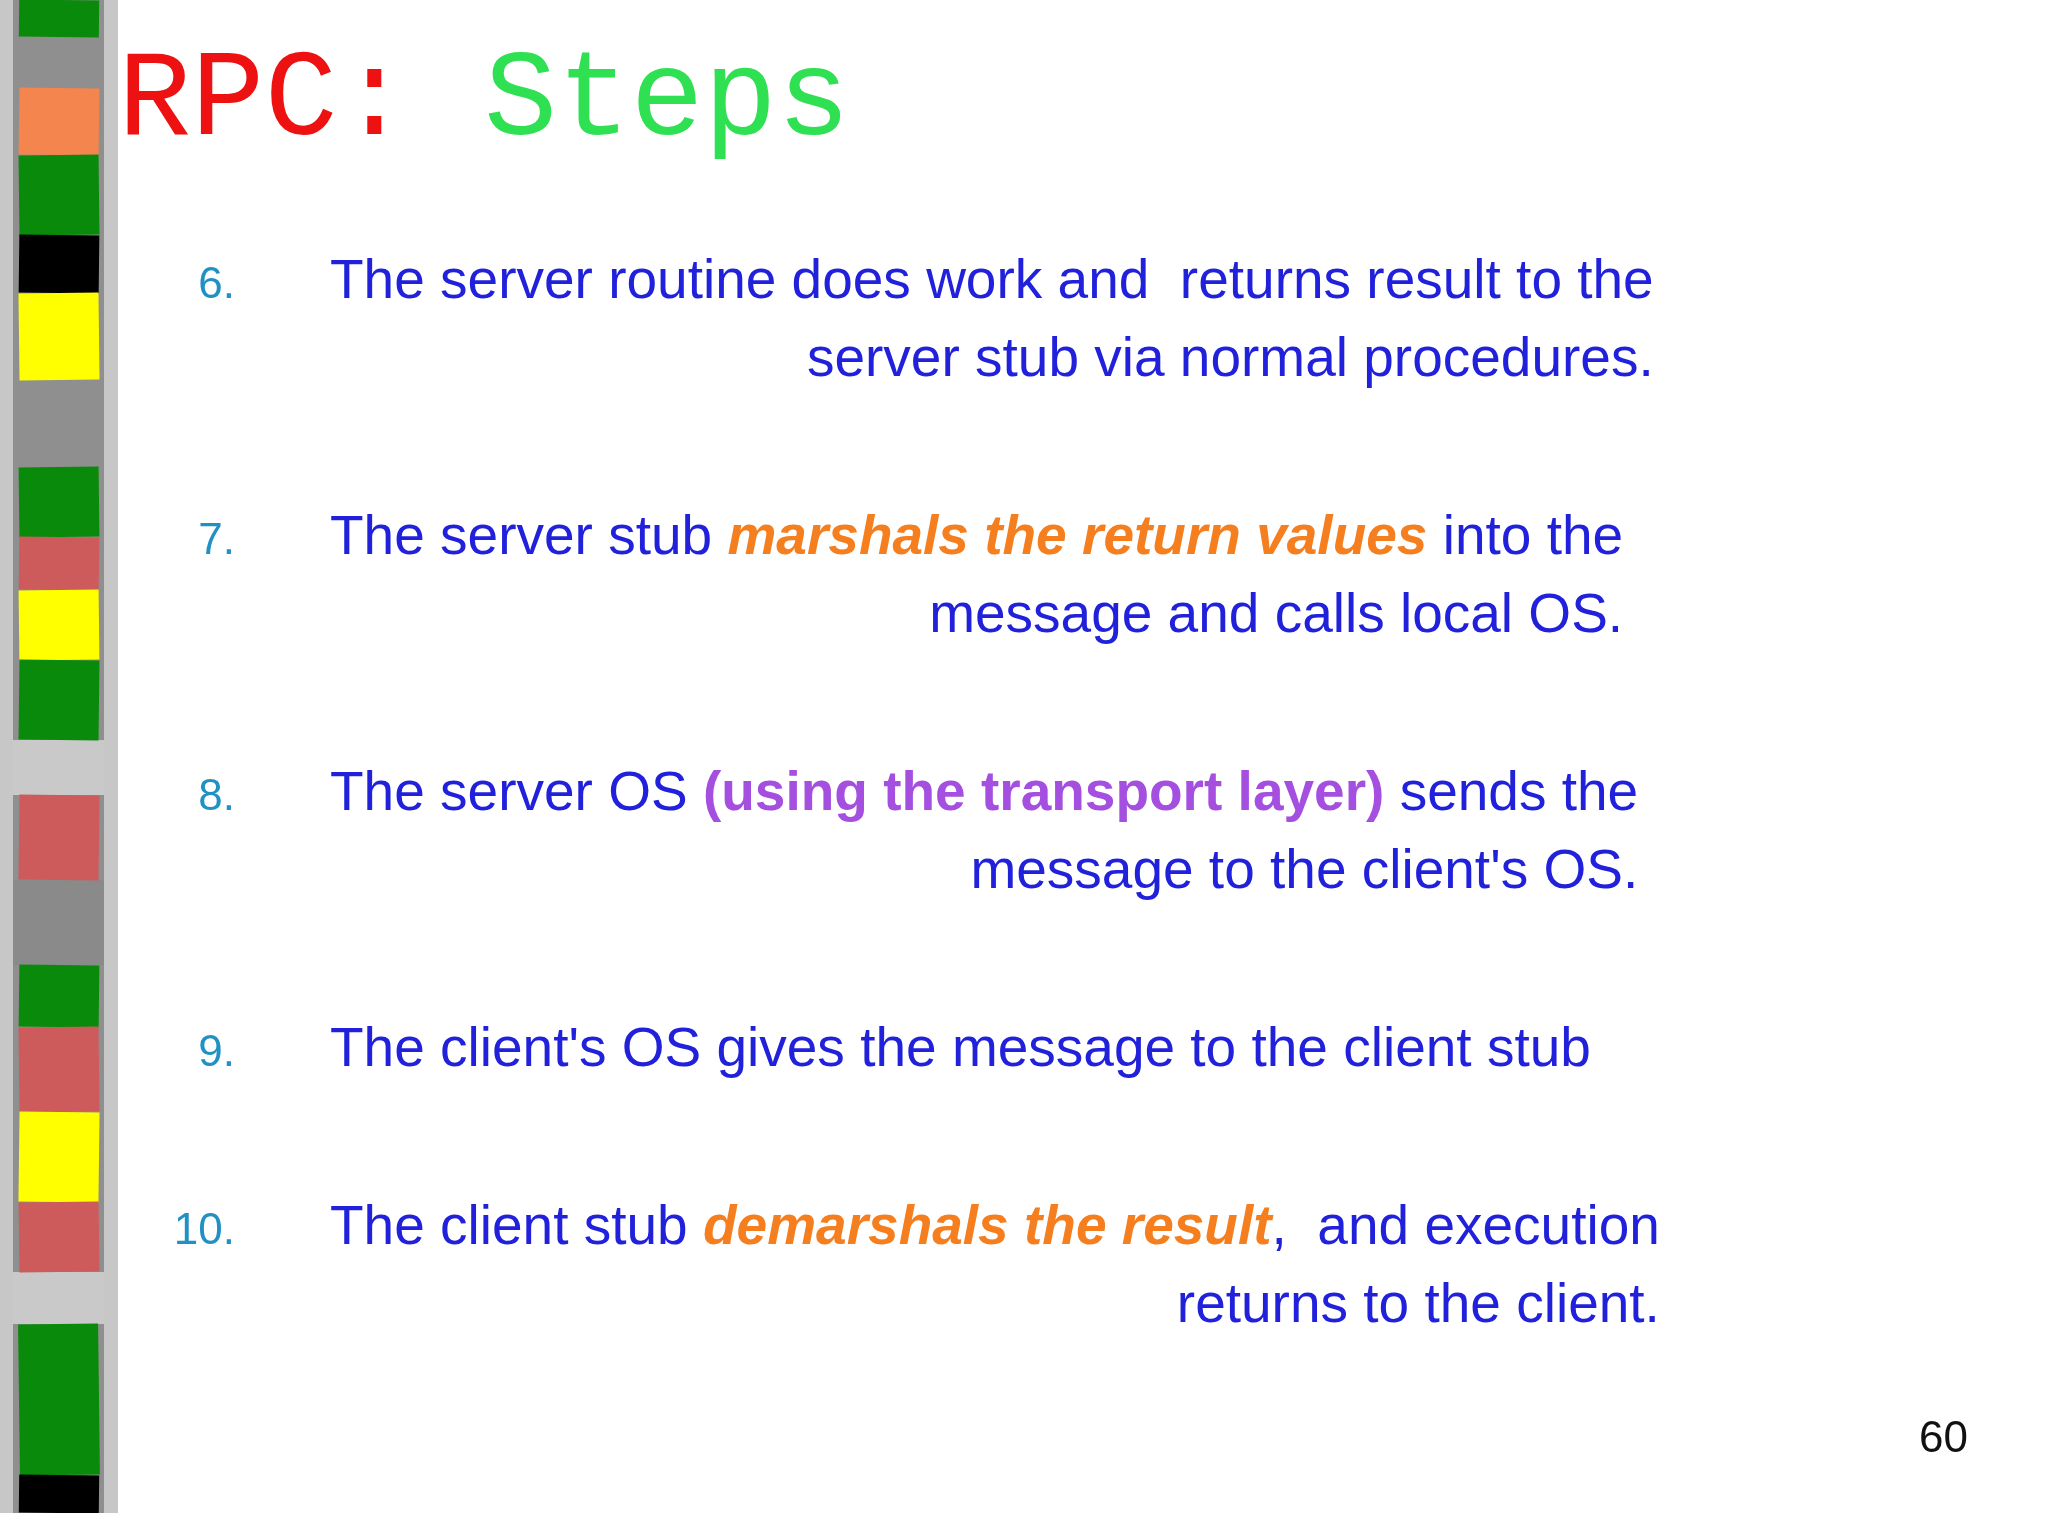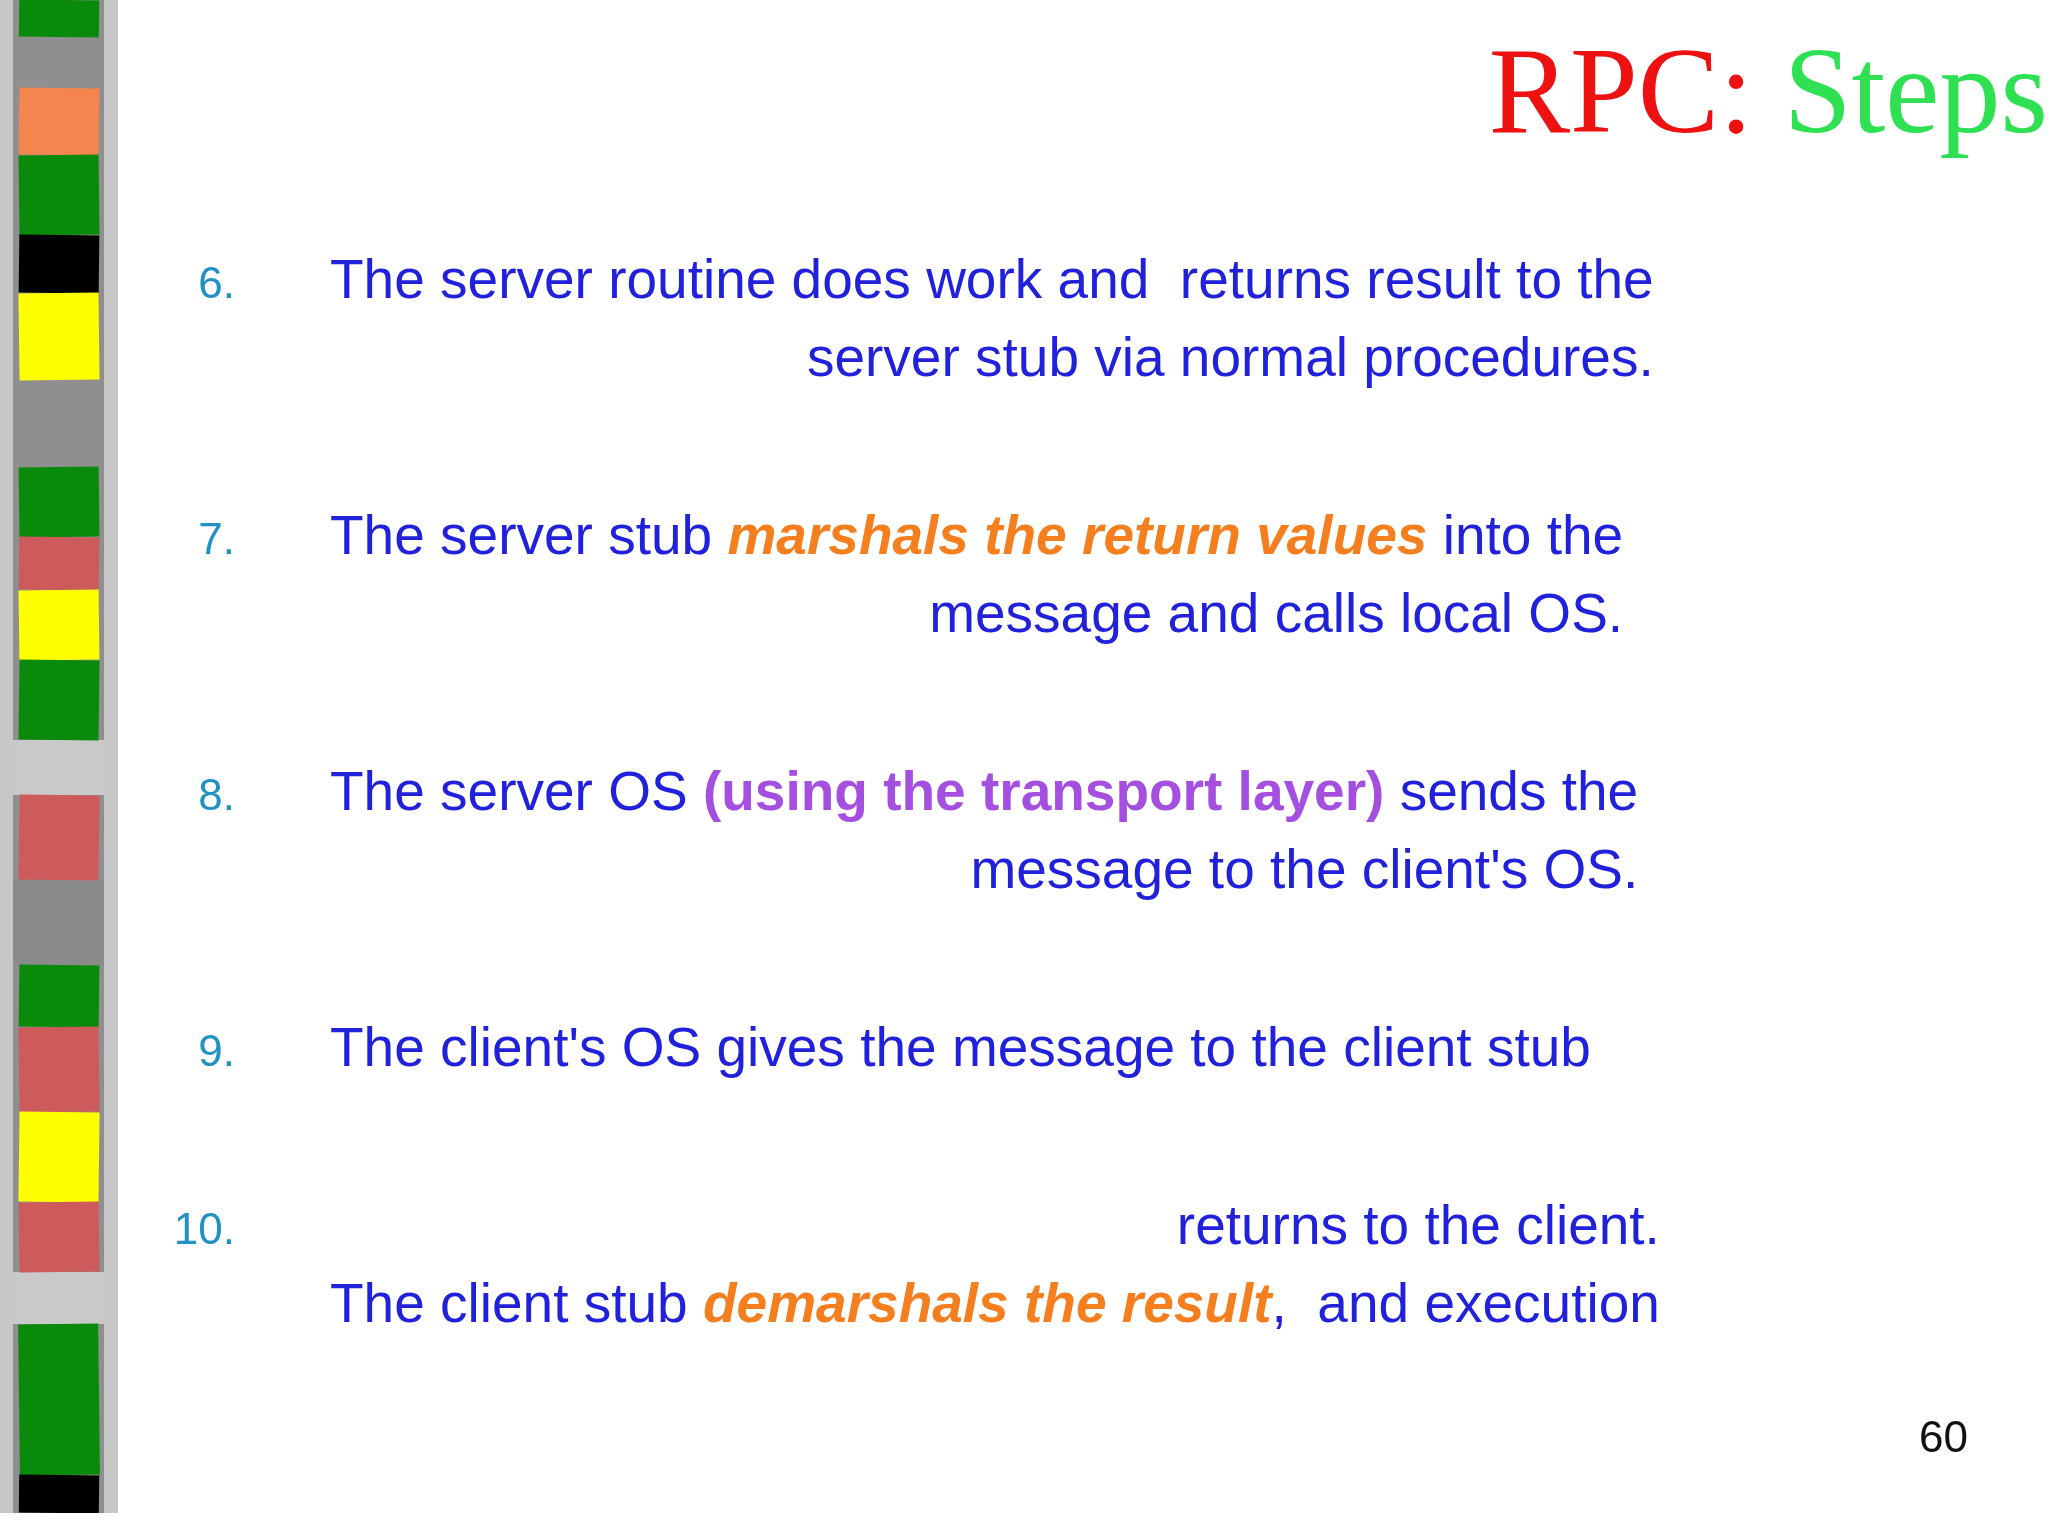--- a/index.html
+++ b/index.html
@@ -44,23 +44,23 @@
 
   
   .content {
     position: absolute;
     left: 118px; top: 0;
     width: 1930px;
     height: 1536px;
   }
 
   .slide-title {
-    margin-top: 21px;
-    text-align: right;
-    font-family: Liberation Serif, serif;
+    margin-top: 32px;
+    text-align: left;
+    font-family: Liberation Mono, monospace;
     font-size: 122px;
     line-height: 1.15;
     white-space: pre;
   }
   .title-red   { color: var(--title-red); }
   .title-green { color: var(--title-green); }
 
   .steps-list {
     position: absolute;
     left: 0; top: 240px;
@@ -161,20 +161,20 @@
       </div>
       <div class="step-item">
         <div class="step-number">9.</div>
         <div class="step-text">
           <div class="step-line"><span class="seg-blue">The client's OS gives the message to the client stub</span></div>
         </div>
       </div>
       <div class="step-item">
         <div class="step-number">10.</div>
         <div class="step-text">
+          <div class="step-line"><span class="seg-blue">The client stub </span><span class="seg-orange">demarshals the result</span><span class="seg-blue">,  and execution</span></div>
           <div class="step-line"><span class="seg-blue">returns to the client.</span></div>
-          <div class="step-line"><span class="seg-blue">The client stub </span><span class="seg-orange">demarshals the result</span><span class="seg-blue">,  and execution</span></div>
         </div>
       </div>
     </div>
 
   <div class="page-number">60</div>
 </div>
 
 </body></html>

